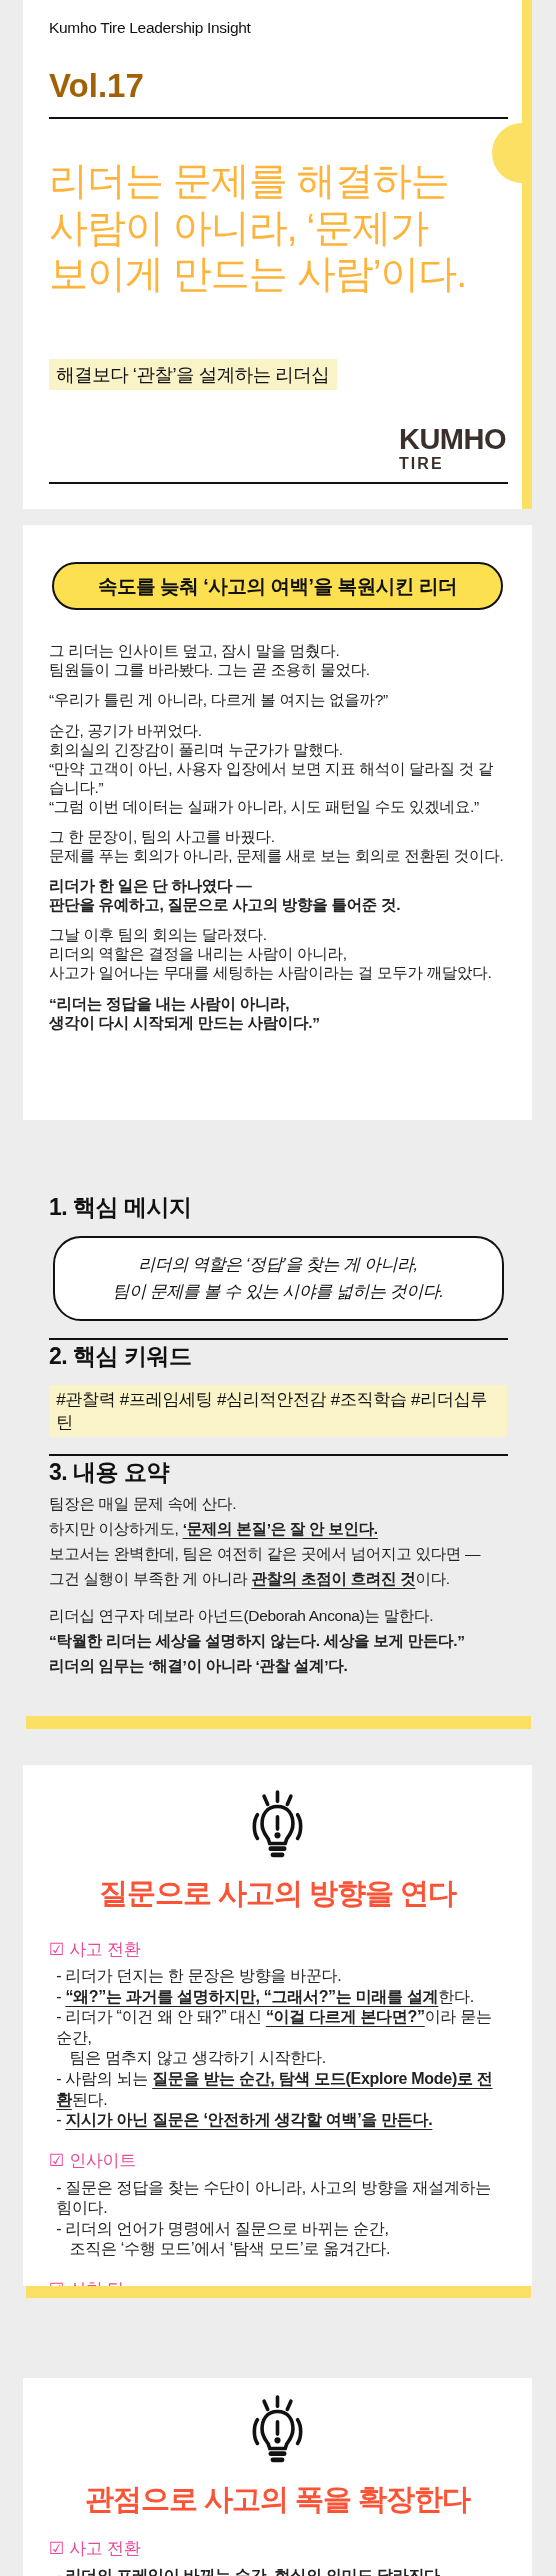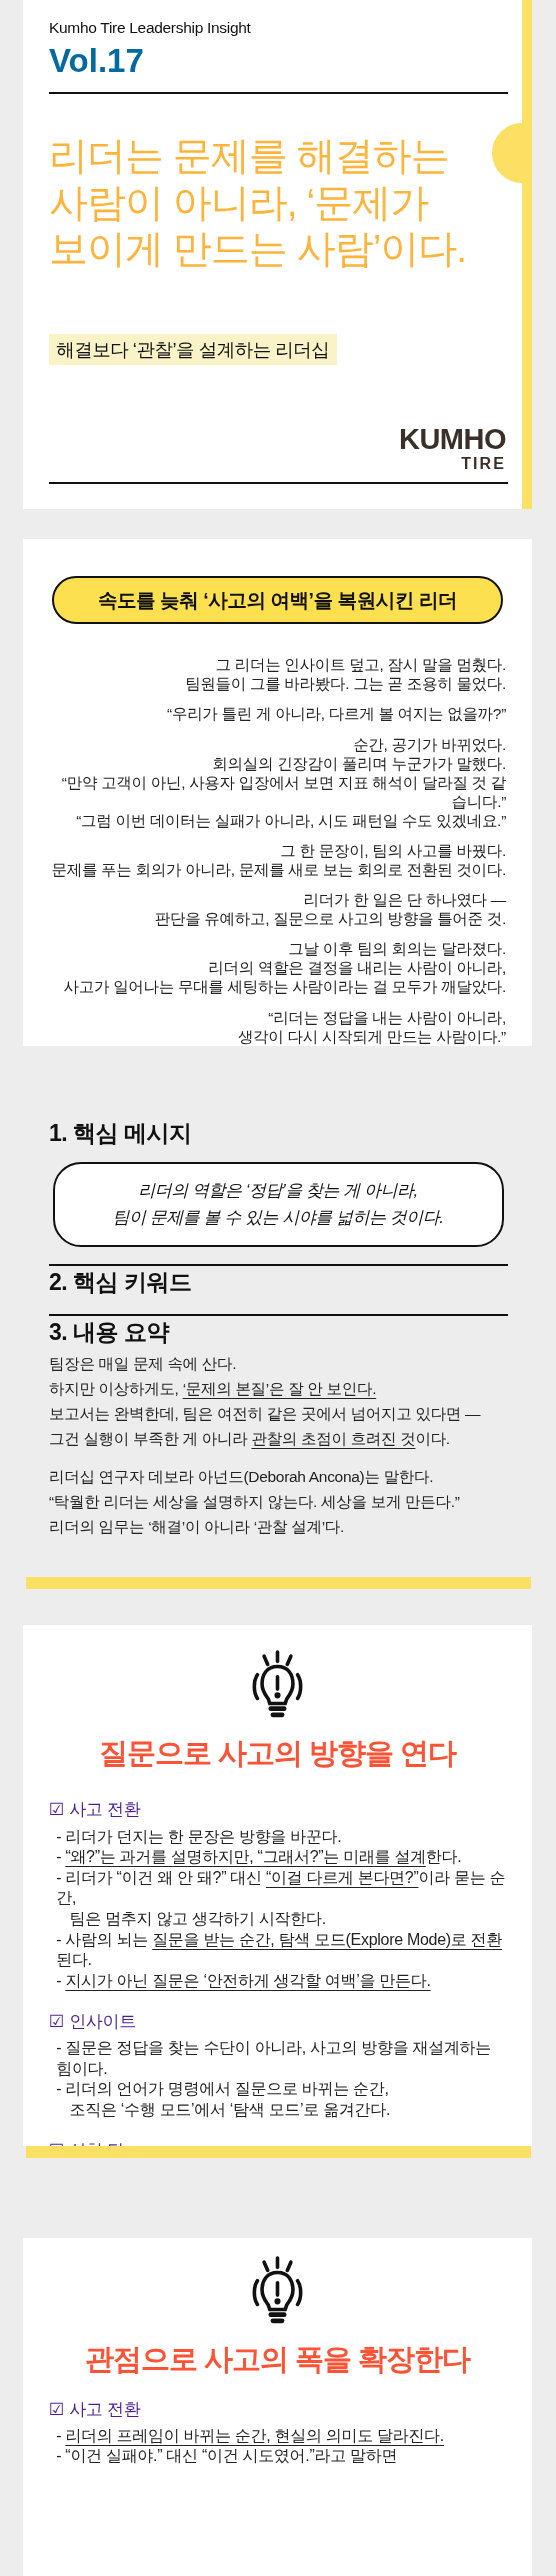--- a/index.html
+++ b/index.html
@@ -5,38 +5,38 @@
   html,body{margin:0;padding:0;}
   body{font-family:"Liberation Sans","DejaVu Sans",sans-serif;}
   .page{position:relative;width:556px;height:3895px;background:#ededed;overflow:hidden;}
   .card{position:relative;width:509px;margin-left:23px;background:#ffffff;box-sizing:border-box;overflow:hidden;}
 
   
   .header-card{height:509px;padding:18.5px 26px 0 26px;}
   .side-stripe{position:absolute;top:0;right:0;width:10.3px;height:100%;background:#fbe064;}
   .half-circle{position:absolute;top:123px;right:10.3px;width:30px;height:60px;background:#fbe064;border-radius:30px 0 0 30px;}
   .eyebrow{font-size:15.5px;color:#111;letter-spacing:-0.3px;}
-  .volume{margin-top:5px;font-size:33px;font-weight:600;color:#0369a1;}
+  .volume{margin-top:30px;font-size:33px;font-weight:600;color:#a16207;}
   .rule{border:none;border-top:2.1px solid #111;margin:12.4px 0 0 0;width:459px;}
   .big-title{margin-top:39px;font-size:39px;line-height:1.2;font-weight:500;color:#feb43b;letter-spacing:-1px;}
   .subtitle-wrap{margin-top:61px;}
   .hl{display:inline-block;background:#faf3c8;padding:3.1px 7.2px;font-size:18.5px;color:#111;letter-spacing:-0.5px;}
-  .logo{position:absolute;right:26px;bottom:37px;text-align:right;color:#3b2f2a;}
+  .logo{position:absolute;right:26px;bottom:37px;color:#3b2f2a;}
   .logo-kumho{font-size:29px;font-weight:900;letter-spacing:-0.5px;line-height:1;}
   .logo-tire{font-size:16px;font-weight:900;letter-spacing:2.1px;line-height:1;margin-top:2.1px;}
   .bottom-rule{position:absolute;left:26px;bottom:25px;width:459px;border:none;border-top:2.1px solid #111;margin:0;}
 
   
-  .story-card{margin-top:30px;height:507px;padding:0 26px;text-align:right;}
+  .story-card{margin-top:16px;height:595px;padding:0 26px;}
   .pill{box-sizing:border-box;margin:37px auto 0 auto;width:451px;height:48px;background:#fce050;border:2.1px solid #111;border-radius:26px;display:flex;align-items:center;justify-content:center;}
   .pill-text{font-size:19.6px;font-weight:700;color:#111;letter-spacing:-0.5px;}
   .story-text{margin-top:31px;font-size:15.5px;color:#222;letter-spacing:-0.3px;}
   .story-text .line{line-height:19px;}
   .story-text .blank{height:11.3px;}
-  .line span.b{font-weight:400;}
+  .line span.b{font-weight:700;}
   .line span.u{text-decoration:underline;text-underline-offset:3.6px;text-decoration-thickness:1px;}
 
   
   .summary{padding:72px 49px 0 49px;}
   .sec-heading{font-size:23px;font-weight:700;color:#111;letter-spacing:-0.5px;}
   .key-box{box-sizing:border-box;margin:13.4px auto 0 auto;width:451px;background:#ffffff;border:2.1px solid #111;border-radius:28px;padding:12.4px 5.2px 14.4px 5.2px;text-align:center;}
   .key-box .line{font-size:17px;line-height:27px;color:#111;letter-spacing:-0.5px;font-style:italic;}
   .sum-rule{border:none;border-top:2.1px solid #111;margin:16.5px 0 0 0;width:459px;}
   .h2-gap{margin-top:1px;}
   .hashtags{margin-top:13.4px;}
@@ -51,21 +51,21 @@
 
   
   .insight-card{padding:0 26px;}
   .ic-3{margin-top:36px;height:521px;}
   .ic-4{margin-top:80px;height:459px;}
   .bulb{display:block;margin:25px auto 0 auto;}
   .ic-4 .bulb{margin-top:17.5px;}
   .ic-title{margin-top:14.4px;text-align:center;font-size:29px;font-weight:600;color:#fb5335;letter-spacing:-1px;}
   .ic-lists{margin-top:24px;font-size:16px;color:#222;letter-spacing:-0.3px;}
   .ic-4 .ic-lists{margin-top:17.5px;}
-  .chk-h{font-size:17px;color:#4c1d95;margin:18.5px 0 5.2px 0;}
+  .chk-h{font-size:17px;color:#ec4899;margin:18.5px 0 5.2px 0;}
   .chk-h:first-child{margin-top:0;}
   .chk-glyph{font-size:17px;margin-right:5.2px;}
   .ic-lists .line{line-height:20.6px;padding-left:7.2px;}
   .ic-4 .ic-lists .line{line-height:19.6px;}
   .ic-lists .indent{padding-left:20.6px;}
 </style>
 </head>
 <body>
 
 <div class="page">
@@ -122,20 +122,23 @@
   </section>
 
   <section class="summary">
     <div class="sec-heading">1. 핵심 메시지</div>
     <div class="key-box">
       <div class="line">리더의 역할은 ‘정답’을 찾는 게 아니라,</div>
       <div class="line">팀이 문제를 볼 수 있는 시야를 넓히는 것이다.</div>
     </div>
     <hr class="sum-rule">
     <div class="sec-heading h2-gap">2. 핵심 키워드</div>
+    <div class="hashtags">
+      <span class="hl">#관찰력 #프레임세팅 #심리적안전감 #조직학습 #리더십루틴</span>
+    </div>
     <hr class="sum-rule">
     <div class="sec-heading h2-gap">3. 내용 요약</div>
     <div class="sum-lines">
         <div class="line"><span>팀장은 매일 문제 속에 산다.</span></div>
         <div class="line"><span>하지만 이상하게도, </span><span class="b u">‘문제의 본질’은 잘 안 보인다.</span></div>
         <div class="line"><span>보고서는 완벽한데, 팀은 여전히 같은 곳에서 넘어지고 있다면 —</span></div>
         <div class="line"><span>그건 실행이 부족한 게 아니라 </span><span class="b u">관찰의 초점이 흐려진 것</span><span>이다.</span></div>
         <div class="line blank"></div>
         <div class="line"><span>리더십 연구자 데보라 아넌드(Deborah Ancona)는 말한다.</span></div>
         <div class="line"><span class="b">“탁월한 리더는 세상을 설명하지 않는다. 세상을 보게 만든다.”</span></div>

